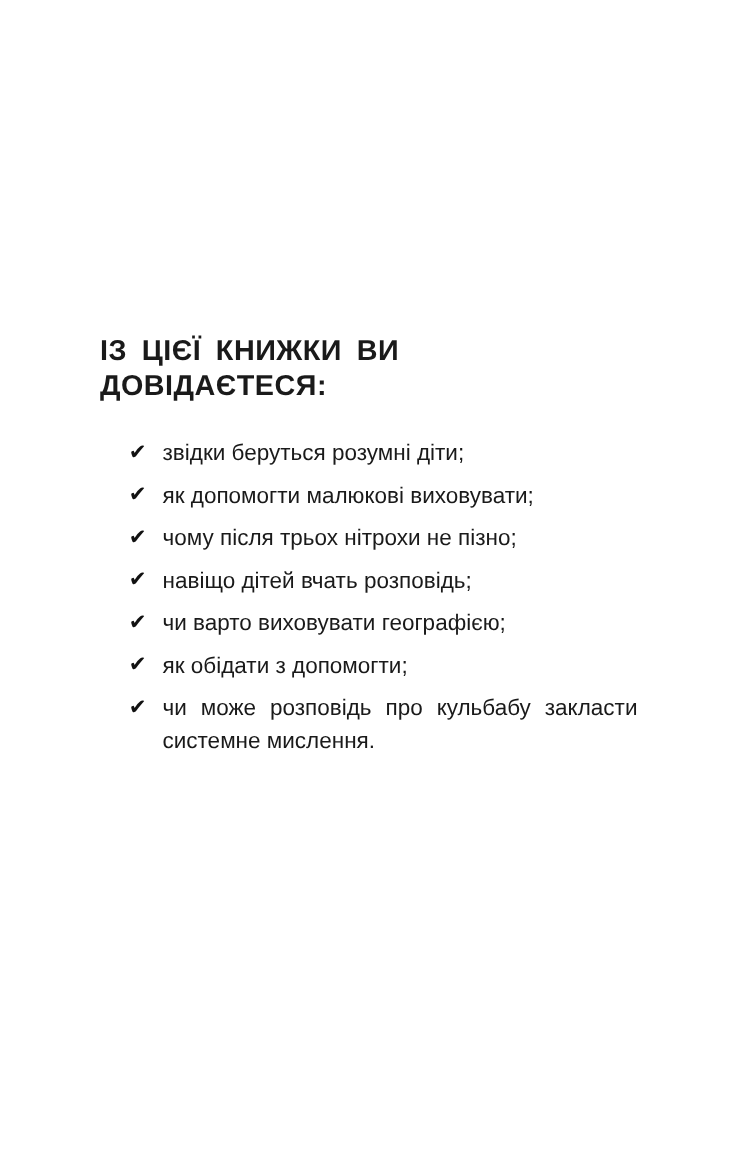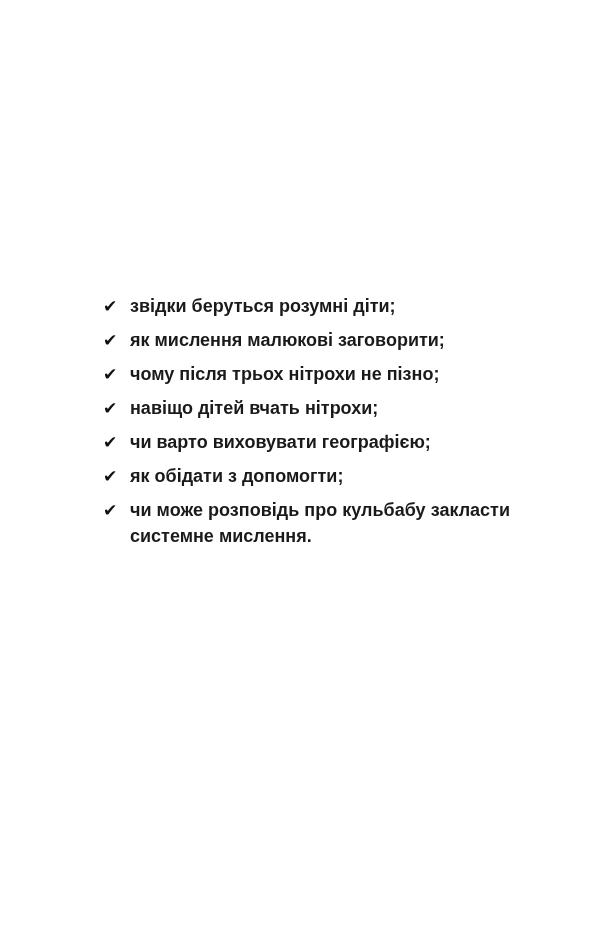--- a/index.html
+++ b/index.html
@@ -49,47 +49,47 @@
     margin-right: 8px;
     font-family: "DejaVu Sans", sans-serif;
     font-size: 17px;
     font-weight: 700;
     line-height: 26px;
     color: #111111;
   }
   .item-text {
     flex: 1 1 auto;
     text-align: justify;
-    font-weight: bold;
   }
 </style>
 </head>
 <body>
 
 <div class="page">
   <div class="content">
+    <h1 class="heading">ІЗ ЦІЄЇ КНИЖКИ ВИ ДОВІДАЄТЕСЯ:</h1>
     <ul class="points">
   <li>
     <span class="check">✔</span>
     <span class="item-text">звідки беруться розумні діти;</span>
   </li>
 
   <li>
     <span class="check">✔</span>
-    <span class="item-text">як мислення малюкові заговорити;</span>
+    <span class="item-text">як допомогти малюкові виховувати;</span>
   </li>
 
   <li>
     <span class="check">✔</span>
     <span class="item-text">чому після трьох нітрохи не пізно;</span>
   </li>
 
   <li>
     <span class="check">✔</span>
-    <span class="item-text">навіщо дітей вчать нітрохи;</span>
+    <span class="item-text">навіщо дітей вчать розповідь;</span>
   </li>
 
   <li>
     <span class="check">✔</span>
     <span class="item-text">чи варто виховувати географією;</span>
   </li>
 
   <li>
     <span class="check">✔</span>
     <span class="item-text">як обідати з допомогти;</span>

